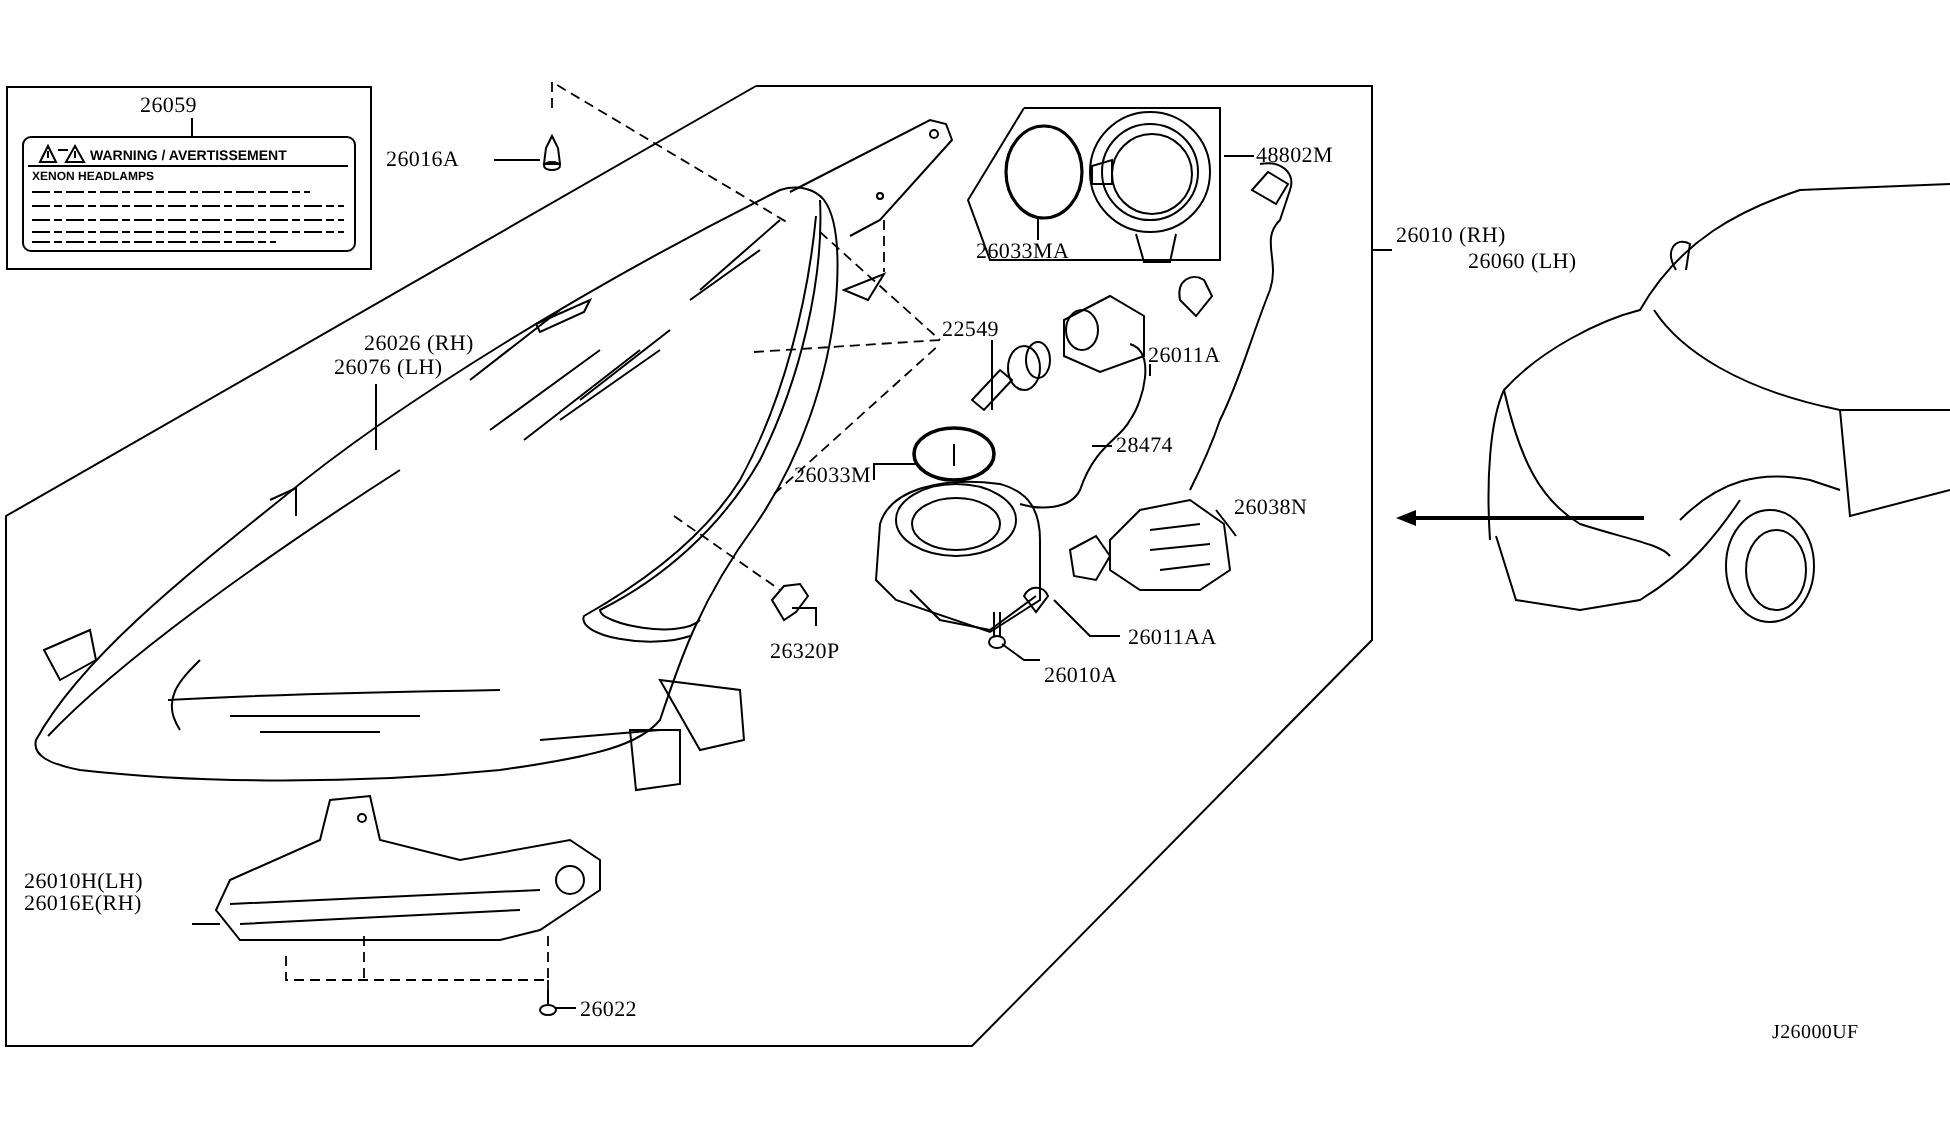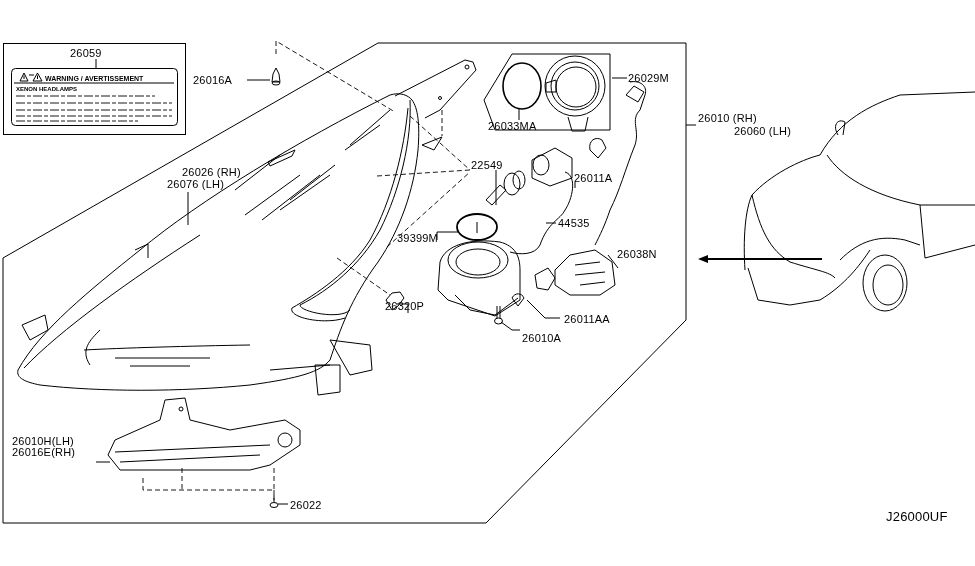--- a/index.html
+++ b/index.html
@@ -1,19 +1,19 @@
 <!DOCTYPE html>
 <html><head>
 <meta charset="utf-8">
 <style>
   html, body { margin:0; padding:0; background:#ffffff; }
   body { width:975px; height:566px; position:relative; overflow:hidden;
          font-family:"DejaVu Sans Mono", monospace; color:#000; }
   svg#diagram { position:absolute; left:0; top:0; width:975px; height:566px; }
-  .lbl { position:absolute; font-family:Liberation Sans, sans-serif; font-size:11px;
+  .lbl { position:absolute; font-family:Liberation Serif, serif; font-size:11px;
          line-height:12px; color:#000; white-space:pre; letter-spacing:0.2px; }
   .warn { position:absolute; font-family:"Liberation Sans", sans-serif; font-weight:bold;
           font-size:7px; line-height:8px; color:#000; white-space:pre; }
   .ln { stroke:#000; stroke-width:1; fill:none; }
   .dash { stroke:#000; stroke-width:0.9; fill:none; stroke-dasharray:5 3; }
   .thick { stroke:#000; stroke-width:2; fill:none; }
 </style>
 </head>
 <body>
 
@@ -182,28 +182,28 @@
   </g>
 </svg>
 
 <div class="lbl" style="left:70px;top:47px">26059</div>
 <div class="warn" style="left:45px;top:75px">WARNING / AVERTISSEMENT</div>
 <div class="warn" style="left:16px;top:85px;font-size:6px">XENON HEADLAMPS</div>
 
 <div class="lbl" style="left:193px;top:74px">26016A</div>
 <div class="lbl" style="left:182px;top:166px">26026 (RH)</div>
 <div class="lbl" style="left:167px;top:178px">26076 (LH)</div>
-<div class="lbl" style="left:628px;top:72px">26029M</div>
+<div class="lbl" style="left:628px;top:72px">48802M</div>
 <div class="lbl" style="left:488px;top:120px">26033MA</div>
 <div class="lbl" style="left:698px;top:112px">26010 (RH)</div>
 <div class="lbl" style="left:734px;top:125px">26060 (LH)</div>
 <div class="lbl" style="left:471px;top:159px">22549</div>
 <div class="lbl" style="left:574px;top:172px">26011A</div>
-<div class="lbl" style="left:558px;top:217px">44535</div>
-<div class="lbl" style="left:397px;top:232px">39399M</div>
+<div class="lbl" style="left:558px;top:217px">28474</div>
+<div class="lbl" style="left:397px;top:232px">26033M</div>
 <div class="lbl" style="left:617px;top:248px">26038N</div>
-<div class="lbl" style="left:385px;top:300px">26320P</div>
+<div class="lbl" style="left:385px;top:320px">26320P</div>
 <div class="lbl" style="left:564px;top:313px">26011AA</div>
 <div class="lbl" style="left:522px;top:332px">26010A</div>
 <div class="lbl" style="left:12px;top:446px">26016E(RH)</div>
 <div class="lbl" style="left:12px;top:435px">26010H(LH)</div>
 <div class="lbl" style="left:290px;top:499px">26022</div>
-<div class="lbl" style="left:886px;top:511px;font-size:13px">J26000UF</div>
+<div class="lbl" style="left:886px;top:511px;font-size:10px">J26000UF</div>
 
 </body></html>

